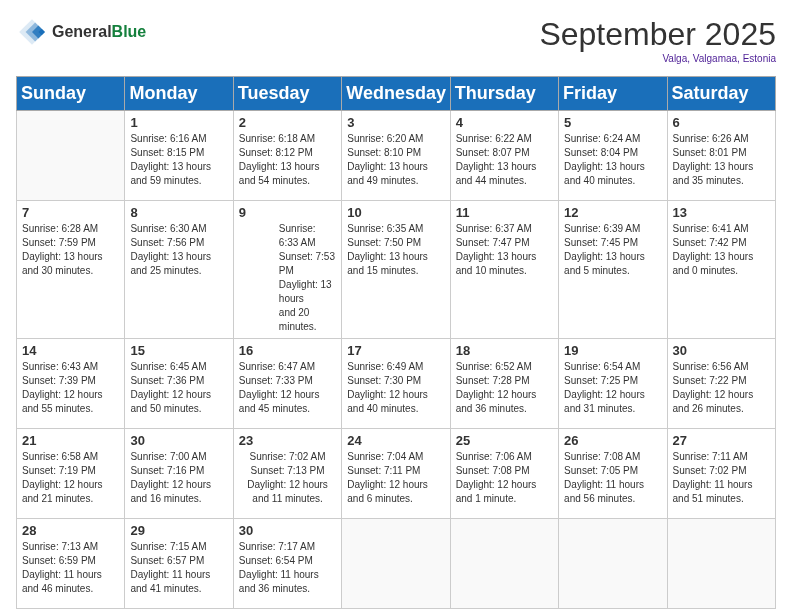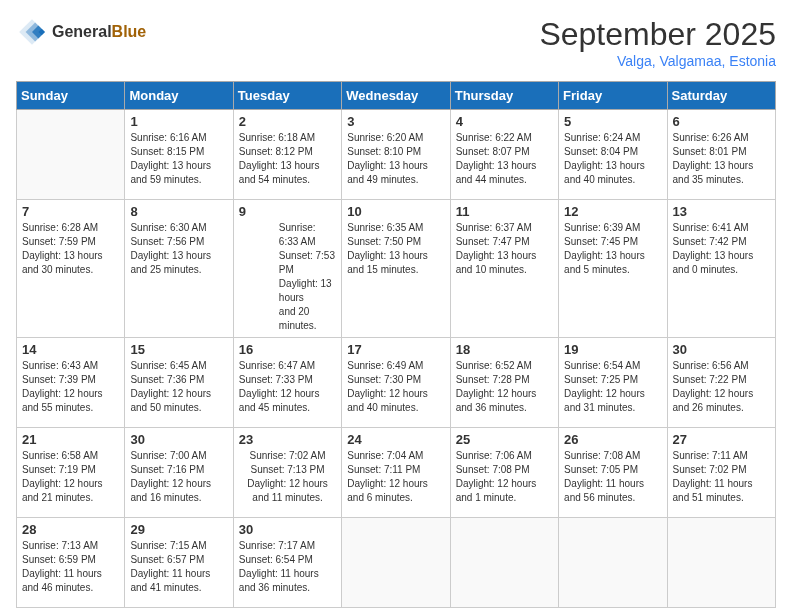--- a/index.html
+++ b/index.html
@@ -21,46 +21,46 @@
       align-items: center;
       gap: 4px;
     }
     .logo-text {
       display: flex;
       font-size: 16px;
       font-weight: bold;
       line-height: 1.1;
     }
     .logo-general { color: #333; }
-    .logo-blue { color: #a16207; }
+    .logo-blue { color: #15803d; }
     .logo-icon {
       width: 32px;
       height: 32px;
     }
     .title-block {
       text-align: right;
     }
     .month-title {
       font-size: 32px;
       font-weight: normal;
       color: #333;
     }
     .location {
-      font-size: 14px;
-      color: #3b82f6;
+      font-size: 10px;
+      color: #4c1d95;
     }
     .calendar {
       width: 100%;
       border-collapse: collapse;
       table-layout: fixed;
     }
     .calendar th {
       background: #1a6fba;
       color: #fff;
-      font-size: 13px;
+      font-size: 18px;
       font-weight: bold;
       padding: 6px 4px;
       text-align: left;
       border: 1px solid #aaa;
     }
     .calendar td {
       border: 1px solid #ccc;
       vertical-align: top;
       padding: 4px 5px;
       font-size: 10.5px;

